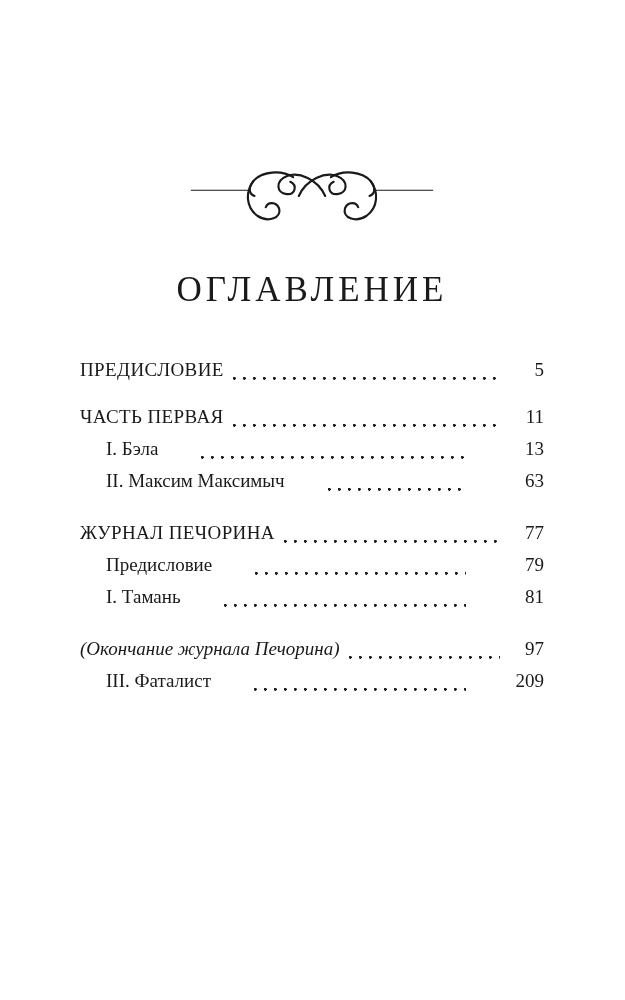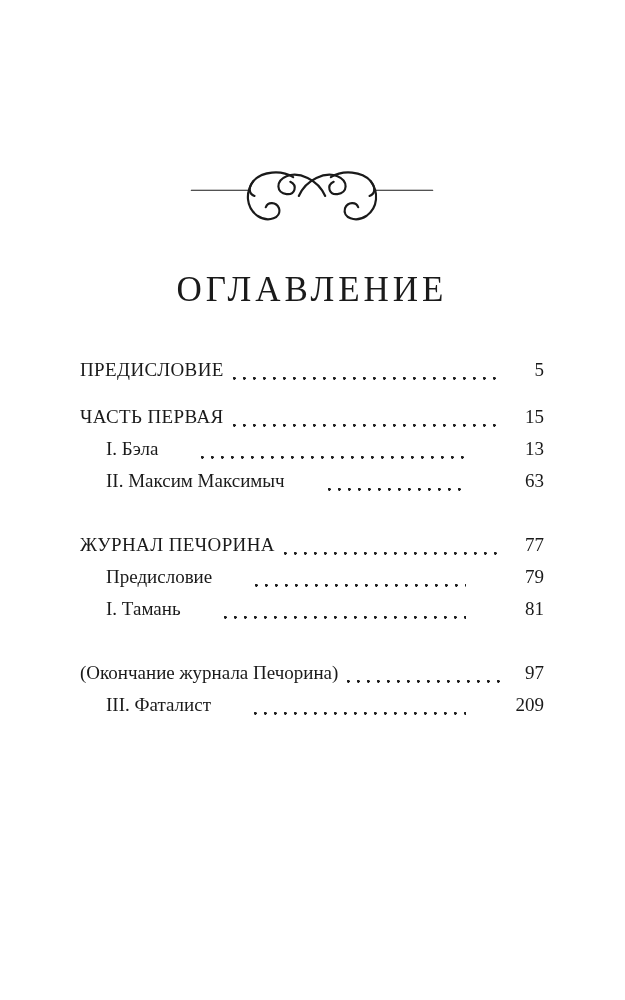--- a/index.html
+++ b/index.html
@@ -28,31 +28,31 @@
     text-align: center;
     font-size: 35px;
     font-weight: 400;
     letter-spacing: 4px;
     line-height: 40px;
     color: #1a1a1a;
   }
   .toc {
     margin-top: 44px;
   }
-  .toc-group + .toc-group { margin-top: 32px; }
+  .toc-group + .toc-group { margin-top: 20px; }
   .toc-group:nth-child(2) { margin-top: 15px; }
   .toc-row {
     display: flex;
     align-items: flex-end;
     line-height: 32px;
     font-size: 19px;
   }
   .toc-row.indent { padding-left: 26px; gap: 34px; }
   .toc-row.caps .toc-label { letter-spacing: 0.4px; }
-  .toc-row.italic .toc-label { }
+  .toc-row.italic .toc-label { font-style: italic; }
   .toc-label {
     white-space: nowrap;
     flex: 0 0 auto;
   }
   .toc-leader {
     flex: 1 1 auto;
     height: 32px;
     margin: 0 10px 0 9px;
     background-image: radial-gradient(circle at 1.4px 1.4px, #1d1d1d 1.25px, rgba(0,0,0,0) 1.6px);
     background-size: 10px 3px;
@@ -93,21 +93,21 @@
         <div class="toc-row caps">
           <span class="toc-label">ПРЕДИСЛОВИЕ</span>
           <span class="toc-leader"></span>
           <span class="toc-page">5</span>
         </div>
       </div>
       <div class="toc-group">
         <div class="toc-row caps">
           <span class="toc-label">ЧАСТЬ ПЕРВАЯ</span>
           <span class="toc-leader"></span>
-          <span class="toc-page">15</span>
+          <span class="toc-page">11</span>
         </div>
         <div class="toc-row indent">
           <span class="toc-label">I. Бэла</span>
           <span class="toc-leader"></span>
           <span class="toc-page">13</span>
         </div>
         <div class="toc-row indent">
           <span class="toc-label">II. Максим Максимыч</span>
           <span class="toc-leader"></span>
           <span class="toc-page">63</span>

